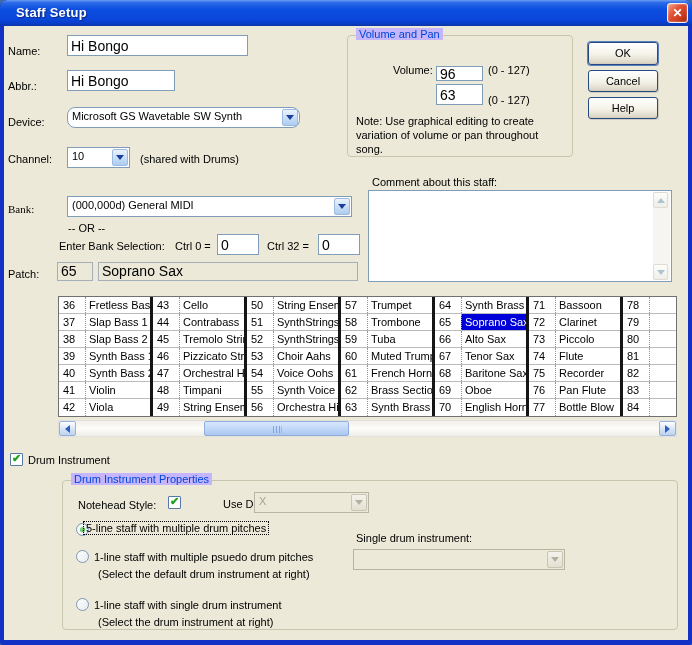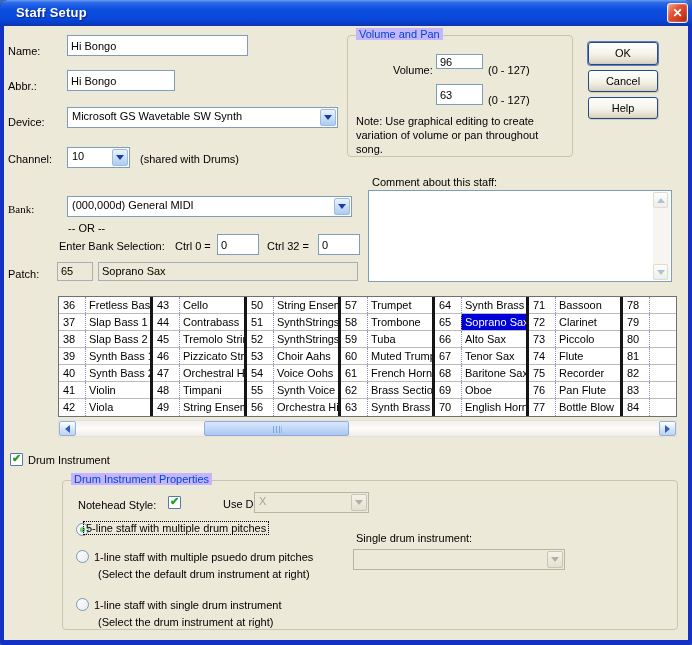--- a/index.html
+++ b/index.html
@@ -26,21 +26,21 @@
     box-shadow:inset 0 0 2px rgba(255,255,255,.6);
   }
   .content {
     position:absolute; left:4px; top:26px; width:684px; height:614px;
     background:#ECE9D8;
   }
   .abs { position:absolute; }
   .lbl { white-space:nowrap; }
   .tb {
     position:absolute; border:1px solid #7F9DB9; background:#fff;
-    font-size:11px; padding:0 0 0 3px; line-height:18px; color:#000;
+    font-size:14px; padding:0 0 0 3px; line-height:18px; color:#000;
   }
   input.tb { outline:none; }
   .ro { background:#ECE9D8; border:1px solid #A5AFB8; line-height:17px; }
   .combo {
     position:absolute; background:#fff; border:1px solid #7F9DB9; display:flex; align-items:stretch;
   }
   .combo .val { flex:1; padding:2px 2px 0 4px; white-space:nowrap; overflow:hidden; }
   .combo .arrow-btn {
     width:16px; margin:1px; border:1px solid #9EBAE0; border-radius:2px;
     background:linear-gradient(180deg,#EAF3FD 0%,#CBE0F7 50%,#ACCCF0 100%);
@@ -145,36 +145,36 @@
   </div>
   <div class="content"></div>
 
   <span class="abs lbl" style="left:8px; top:45px;">Name:</span>
   <input class="tb" style="left: 67px; top: 35px; width: 181px; height: 21px;" value="Hi Bongo">
 
   <span class="abs lbl" style="left:8px; top:80px;">Abbr.:</span>
   <input class="tb" style="left: 67px; top: 70px; width: 108px; height: 21px;" value="Hi Bongo">
 
   <span class="abs lbl" style="left:8px; top:116px;">Device:</span>
-  <div class="combo" style="left:67px; top:107px; width:271px; height:21px;">
+  <div class="combo" style="left:67px; top:107px; width:233px; height:21px;border-radius:8px;">
     <span class="val">Microsoft GS Wavetable SW Synth</span>
     <span class="arrow-btn"></span>
   </div>
 
   <span class="abs lbl" style="left:8px; top:153px;">Channel:</span>
   <div class="combo" style="left:67px; top:147px; width:63px; height:21px;">
     <span class="val">10</span>
     <span class="arrow-btn"></span>
   </div>
   <span class="abs lbl" style="left:140px; top:153px;">(shared with Drums)</span>
 
   <div class="groupbox" style="left:347px; top:35px; width:226px; height:122px;">
     <span class="groupbox-label">Volume and Pan</span>
     <span class="abs lbl" style="left:45px; top:28px;">Volume:</span>
-    <input class="tb" style="left: 88px; top: 18px; width: 47px; height: 15px;" value="96">
+    <input class="tb" style="left: 88px; top: 30px; width: 47px; height: 15px;" value="96">
     <span class="abs lbl" style="left:140px; top:28px;">(0 - 127)</span>
     <span class="abs lbl" style="left:61px; top:58px;padding-left:48px;">Pan:</span>
     <input class="tb" style="left: 88px; top: 48px; width: 47px; height: 21px;" value="63">
     <span class="abs lbl" style="left:140px; top:58px;">(0 - 127)</span>
     <div class="abs note-text" style="left:8px; top:78px; width:212px;">Note: Use graphical editing to create variation of volume or pan throughout song.</div>
   </div>
 
   <div class="btn default" style="left:588px; top:42px; height:23px; line-height:21px;">OK</div>
   <div class="btn" style="left:588px; top:70px; height:22px;">Cancel</div>
   <div class="btn" style="left:588px; top:97px; height:22px;">Help</div>

